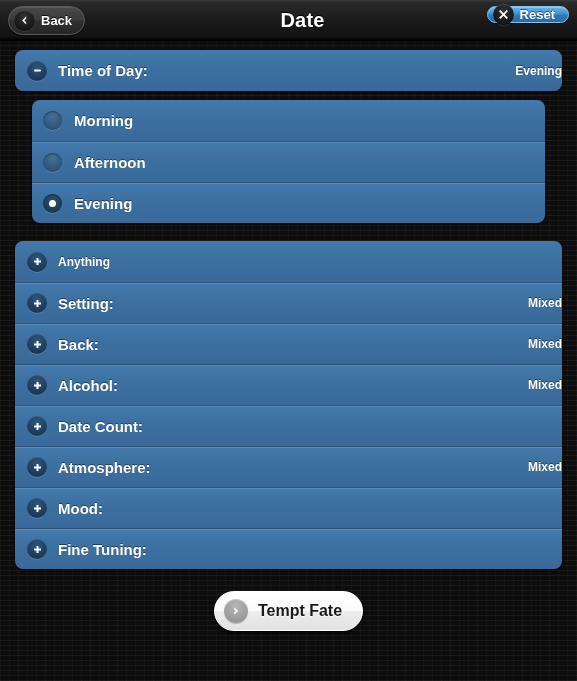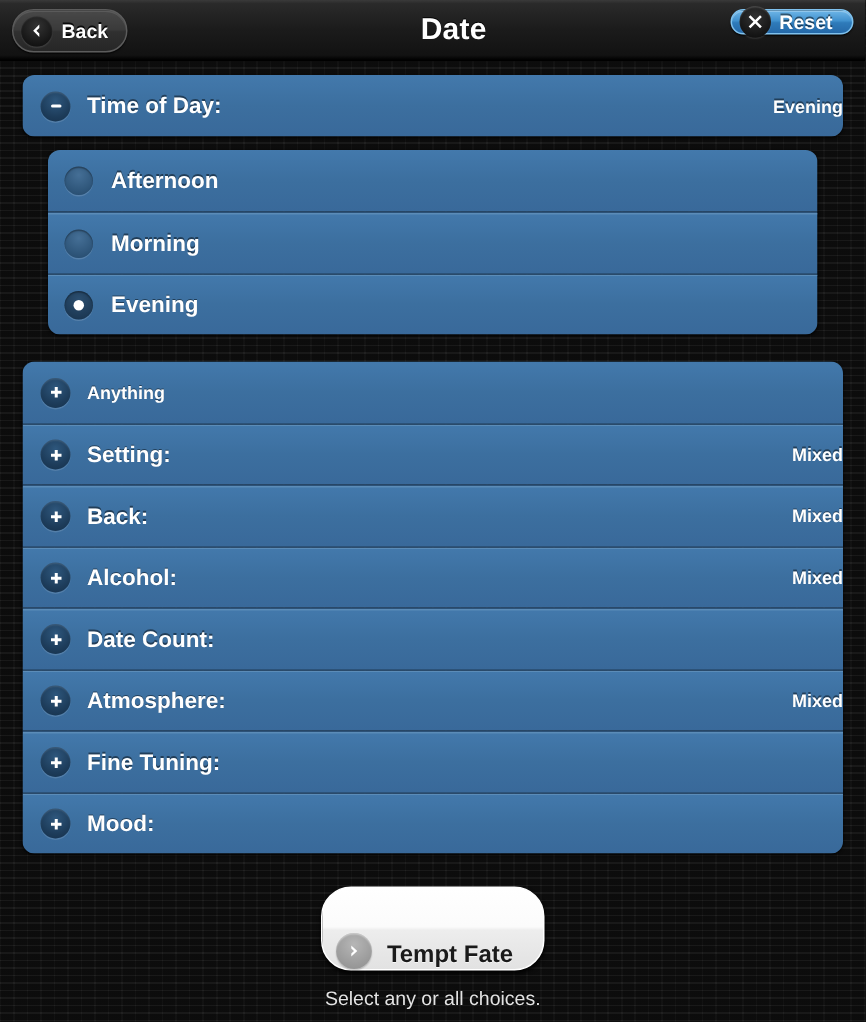--- a/index.html
+++ b/index.html
@@ -212,24 +212,24 @@
   .section-gap { height: 18px; }
 
   
   .footer {
     margin-top: 22px;
     display: flex;
     flex-direction: column;
     align-items: center;
   }
   .btn-tempt {
-    height: 56px;
+    height: 40px;
     padding: 0 20px 0 9px;
     display: flex;
-    align-items: flex-end;
+    align-items: center;
     gap: 10px;
     border-radius: 20px;
     background: linear-gradient(to bottom, #ffffff 0%, #fbfbfb 48%, #ededed 52%, #e2e2e2 100%);
     border: 1px solid #ffffff;
     box-shadow: 0 2px 3px rgba(0,0,0,0.85), inset 0 1px 0 rgba(255,255,255,0.9);
     cursor: pointer;
   }
   .btn-tempt .lbl {
     font-size: 16px;
     font-weight: bold;
@@ -293,26 +293,26 @@
       <span class="row-label">Time of Day:</span>
       <span class="row-value">Evening</span>
     </div>
   </div>
 
   <div class="suboptions-wrap">
     <div class="subpanel">
 
       <div class="subrow">
         <span class="radio"></span>
-        <span class="sub-label">Afternoon</span>
+        <span class="sub-label">Morning</span>
       </div>
 
       <div class="subrow">
         <span class="radio"></span>
-        <span class="sub-label">Morning</span>
+        <span class="sub-label">Afternoon</span>
       </div>
 
       <div class="subrow">
         <span class="radio selected">
             <span class="dot"></span>
           </span>
         <span class="sub-label">Evening</span>
       </div>
 
     </div>
@@ -380,41 +380,40 @@
       <span class="row-label">Atmosphere:</span>
       <span class="row-value">Mixed</span>
     </div>
 
     <div class="row">
       <span class="toggle-ico">
         <svg width="11" height="11" viewBox="0 0 11 11">
             <path d="M4.5 2 h2 v2.5 h2.5 v2 H6.5 V9 h-2 V6.5 H2 v-2 h2.5 Z" fill="#fff"></path>
           </svg>
       </span>
+      <span class="row-label">Mood:</span>
+      <span class="row-value"></span>
+    </div>
+
+    <div class="row">
+      <span class="toggle-ico">
+        <svg width="11" height="11" viewBox="0 0 11 11">
+            <path d="M4.5 2 h2 v2.5 h2.5 v2 H6.5 V9 h-2 V6.5 H2 v-2 h2.5 Z" fill="#fff"></path>
+          </svg>
+      </span>
       <span class="row-label">Fine Tuning:</span>
-      <span class="row-value"></span>
-    </div>
-
-    <div class="row">
-      <span class="toggle-ico">
-        <svg width="11" height="11" viewBox="0 0 11 11">
-            <path d="M4.5 2 h2 v2.5 h2.5 v2 H6.5 V9 h-2 V6.5 H2 v-2 h2.5 Z" fill="#fff"></path>
-          </svg>
-      </span>
-      <span class="row-label">Mood:</span>
       <span class="row-value"></span>
     </div>
 
   </div>
 
   <div class="footer">
     <div class="btn-tempt">
       <span class="arrow-circle">
         <svg width="12" height="12" viewBox="0 0 12 12">
             <path d="M4.2 2.3 L8.2 6 L4.2 9.7 L4.2 7.6 L6 6 L4.2 4.4 Z" fill="#fff"></path>
           </svg>
       </span>
       <span class="lbl">Tempt Fate</span>
     </div>
-    <div class="footer-note">Select any or all choices.</div>
   </div>
 
 </div>
 
 </body></html>

